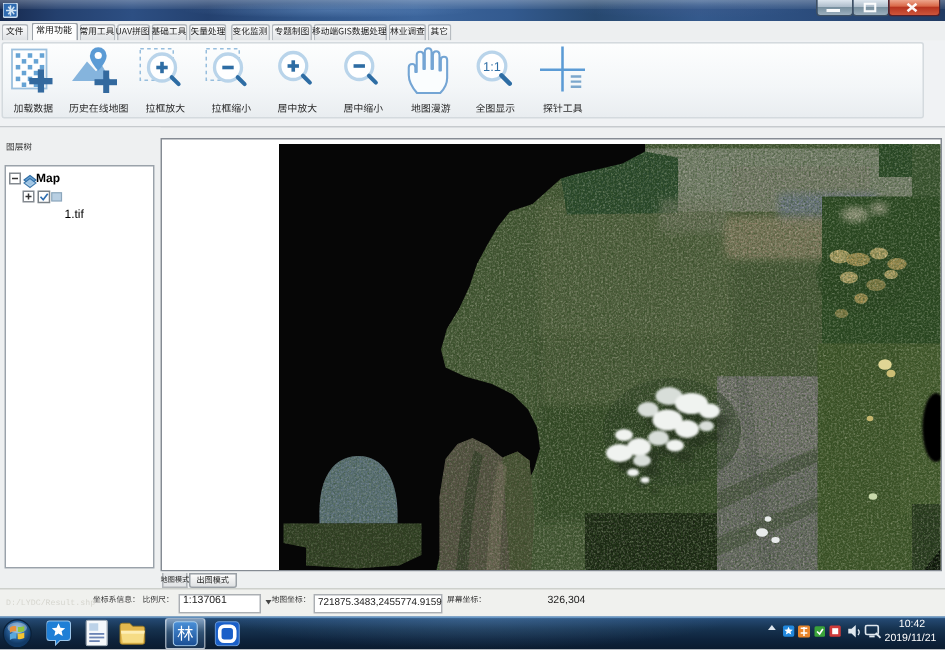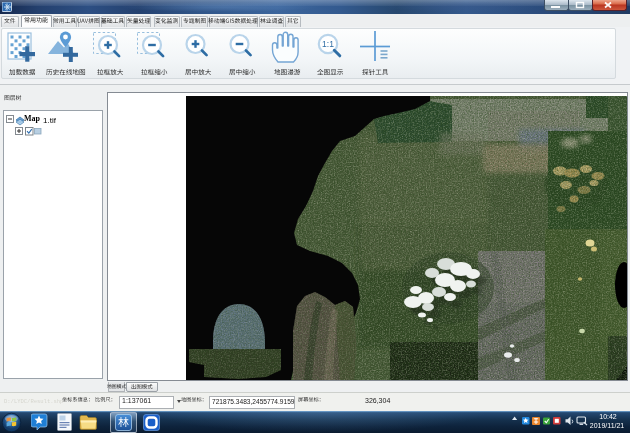--- a/index.html
+++ b/index.html
@@ -366,22 +366,22 @@
     <line x1="2" y1="5" x2="6" y2="5" stroke="#333"></line>
 <path d="M10 6 l4 -3 l4 3 l-4 3 Z" fill="#6ba3d6" stroke="#2e6da4" stroke-width=".7"></path>
 <path d="M10 8 l4 -3 l4 3 l-4 3 Z" fill="#a8cbe8" stroke="#2e6da4" stroke-width=".7" opacity=".9"></path>
 <rect x="9.5" y="13.5" width="7" height="7" fill="#fff" stroke="#848a90"></rect>
     <line x1="11" y1="17" x2="15" y2="17" stroke="#333"></line>
     <line x1="13" y1="15" x2="13" y2="19" stroke="#333"></line>
 <rect x="19.5" y="13.5" width="7.5" height="7.5" fill="#fff" stroke="#7a8288"></rect>
 <path d="M21 17.2 l1.8 2 l3 -4" fill="none" stroke="#2d6db0" stroke-width="1.1"></path>
 <rect x="28.5" y="14.5" width="6.5" height="5.5" fill="#b8cfe2" stroke="#8ba6bc" stroke-width=".8"></rect>
 </svg>
-<div class="abs" style="left:24px;top:113.5px;font-size:8px;font-weight:bold;color:#000;font-family:Liberation Serif, serif">Map</div>
-<div class="abs" style="left:43px;top:116px;font-size:8px;color:#000;font-family:'Liberation Sans'">1.tif</div>
+<div class="abs" style="left:24px;top:113.5px;font-size:8px;font-weight:bold;color:#000;font-family:Liberation Sans, sans-serif">Map</div>
+<div class="abs" style="left:43px;top:138px;font-size:8px;color:#000;font-family:'Liberation Sans'">1.tif</div>
 <div class="abs" style="left:107px;top:92px;width:521px;height:289px;background:#fff;border:1px solid #858b93"></div>
 <svg class="abs" style="left:108px;top:93px" width="519" height="287">
 <defs>
 <filter id="nzd" x="0" y="0" width="100%" height="100%">
 <feTurbulence type="fractalNoise" baseFrequency="0.75" numOctaves="3" seed="11" stitchTiles="stitch"></feTurbulence>
 <feColorMatrix type="matrix" values="0 0 0 0 0.02  0 0 0 0 0.06  0 0 0 0 0.01  0.5 0.5 0.5 0 -0.42"></feColorMatrix>
 </filter>
 <filter id="nzl" x="0" y="0" width="100%" height="100%">
 <feTurbulence type="fractalNoise" baseFrequency="0.75" numOctaves="3" seed="29" stitchTiles="stitch"></feTurbulence>
 <feColorMatrix type="matrix" values="0 0 0 0 0.72  0 0 0 0 0.74  0 0 0 0 0.58  0.42 0.42 0.42 0 -0.58"></feColorMatrix>

